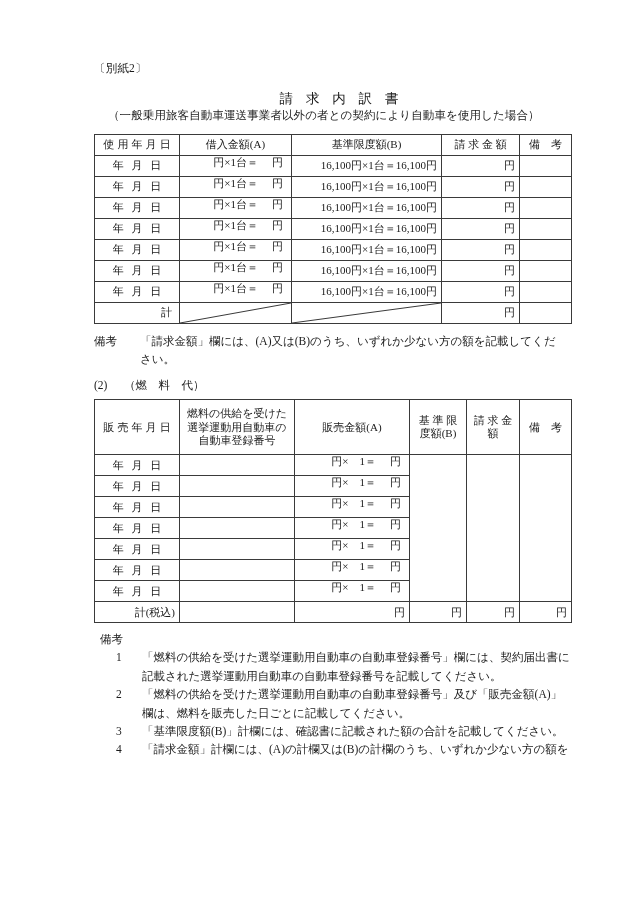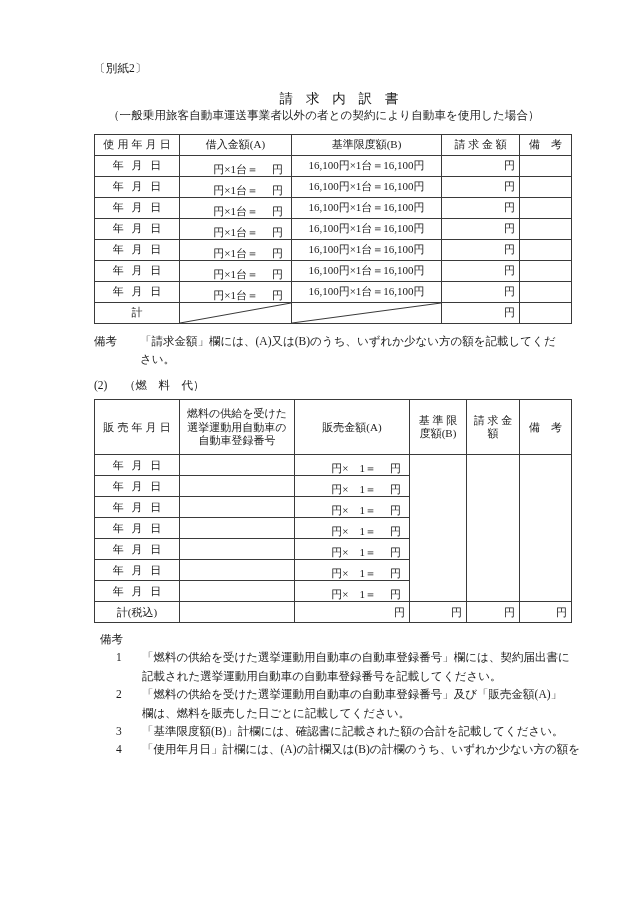--- a/index.html
+++ b/index.html
@@ -69,41 +69,41 @@
     padding: 0 4px;
     font-weight: normal;
     vertical-align: middle;
     line-height: 1.25;
     height: 21px;
     box-sizing: border-box;
     overflow: hidden;
     white-space: nowrap;
   }
   table.form th { text-align: center; }
-  .t-center { text-align: center; }
+  .t-center { text-align: right; }
   .t-right  { text-align: right; }
   .spread-sm {
     display: inline-block;
     letter-spacing: 0.28em;
     padding-left: 0.28em;
   }
 
   
   .datecell {
     display: flex;
     justify-content: space-around;
     align-items: center;
     padding: 0 10px;
     height: 100%;
   }
   
   .amtcell {
     display: flex;
     justify-content: flex-end;
-    align-items: flex-end;
+    align-items: flex-start;
     height: 100%;
     gap: 14px;
     padding-right: 4px;
   }
 
   
   .hdr-multi {
     white-space: normal;
     text-align: left;
     line-height: 1.3;
@@ -523,17 +523,17 @@
         <span class="marker">2</span>
         <div>「燃料の供給を受けた選挙運動用自動車の自動車登録番号」及び「販売金額(A)」</div>
         <div>欄は、燃料を販売した日ごとに記載してください。</div>
       </li>
       <li>
         <span class="marker">3</span>
         <div>「基準限度額(B)」計欄には、確認書に記載された額の合計を記載してください。</div>
       </li>
       <li>
         <span class="marker">4</span>
-        <div>「使用年月日」計欄には、(A)の計欄又は(B)の計欄のうち、いずれか少ない方の額を</div>
+        <div>「請求金額」計欄には、(A)の計欄又は(B)の計欄のうち、いずれか少ない方の額を</div>
       </li>
     </ol>
 
 </div>
 
 </body></html>

